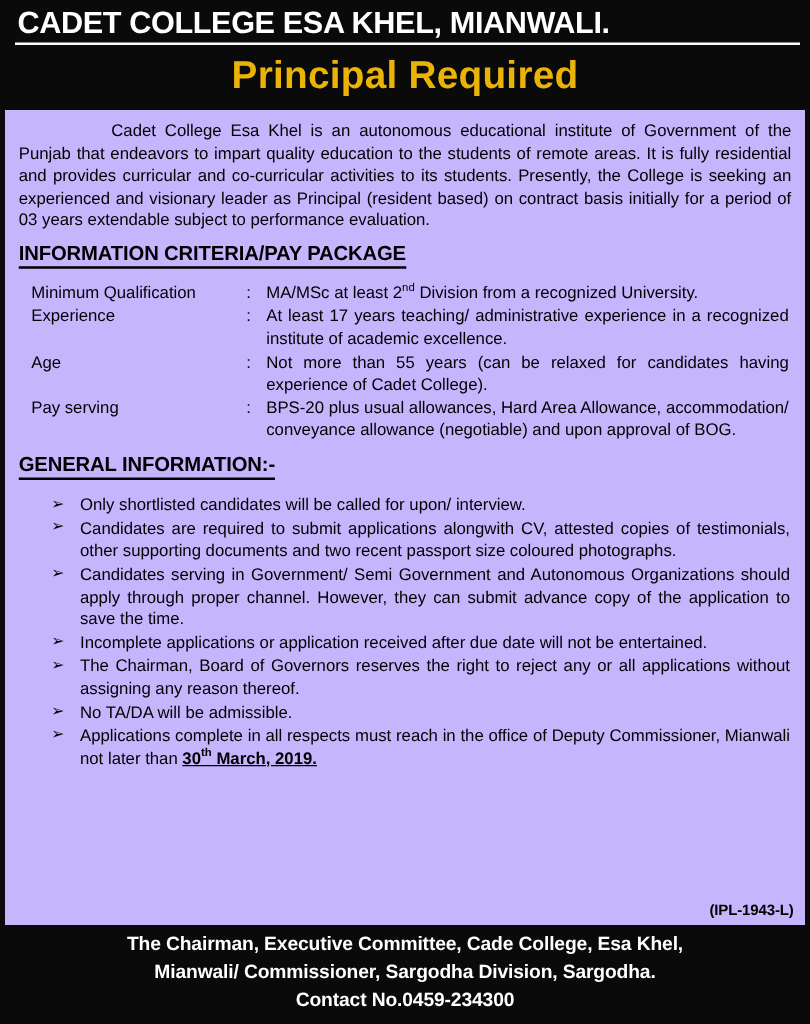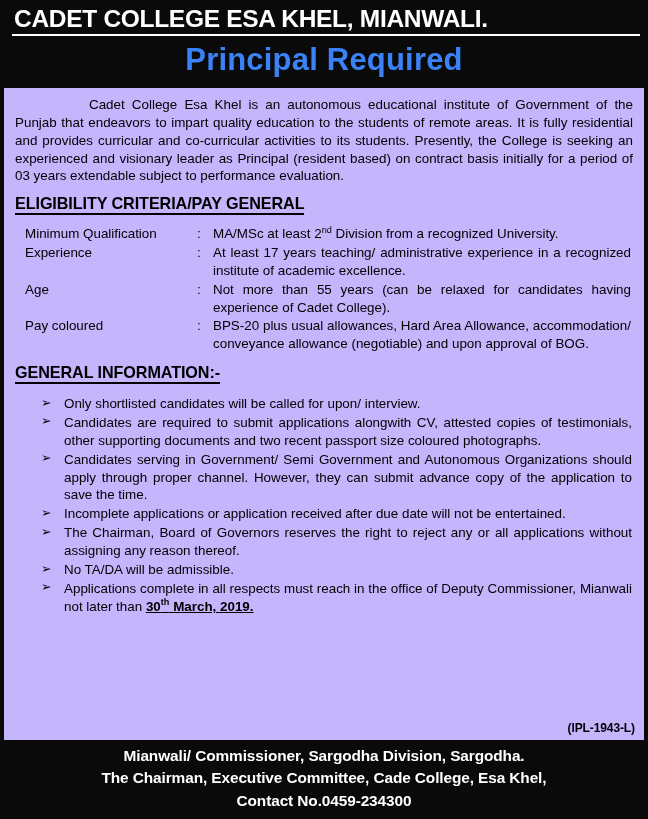--- a/index.html
+++ b/index.html
@@ -38,21 +38,21 @@
     padding: 2px 0 1px 14px;
     line-height: 1.08;
     white-space: nowrap;
   }
   .title-rule {
     height: 2px;
     background: #ffffff;
     margin: 1px 8px 0 12px;
   }
   .post-title {
-    color: #3b82f6;
+    color: #eab308;
     font-weight: bold;
     font-size: 31px;
     text-align: center;
     line-height: 1.15;
     padding: 6px 0 4px 0;
     letter-spacing: 0.2px;
   }
 
   
   .panel {
@@ -159,42 +159,42 @@
     <div class="org-title">CADET COLLEGE ESA KHEL, MIANWALI.</div>
     <div class="title-rule"></div>
     <div class="post-title">Principal Required</div>
   </div>
 
   <div class="panel">
 
     <div class="intro">Cadet College Esa Khel is an autonomous educational institute of Government of the Punjab that endeavors to impart quality education to the students of remote areas. It is fully residential and provides curricular and co-curricular activities to its students. Presently, the College is seeking an experienced and visionary leader as Principal (resident based) on contract basis initially for a period of 03 years extendable subject to performance evaluation.</div>
 
     <div class="heading-wrap">
-      <span class="section-heading">ELIGIBILITY CRITERIA/PAY GENERAL</span>
+      <span class="section-heading">INFORMATION CRITERIA/PAY PACKAGE</span>
     </div>
 
     <table class="criteria">
       <tbody>
         <tr class="c-row">
           <td class="c-label">Minimum Qualification</td>
           <td class="c-colon">:</td>
           <td class="c-value"><span>MA/MSc at least 2</span><sup>nd</sup><span> Division from a recognized University.</span></td>
         </tr>
         <tr class="c-row">
           <td class="c-label">Experience</td>
           <td class="c-colon">:</td>
           <td class="c-value">At least 17 years teaching/ administrative experience in a recognized institute of academic excellence.</td>
         </tr>
         <tr class="c-row">
           <td class="c-label">Age</td>
           <td class="c-colon">:</td>
           <td class="c-value">Not more than 55 years (can be relaxed for candidates having experience of Cadet College).</td>
         </tr>
         <tr class="c-row">
-          <td class="c-label">Pay coloured</td>
+          <td class="c-label">Pay serving</td>
           <td class="c-colon">:</td>
           <td class="c-value">BPS-20 plus usual allowances, Hard Area Allowance, accommodation/ conveyance allowance (negotiable) and upon approval of BOG.</td>
         </tr>
       </tbody>
     </table>
 
     <div class="heading-wrap">
       <span class="section-heading">GENERAL INFORMATION:-</span>
     </div>
 
@@ -227,18 +227,18 @@
         <span class="gi-marker">➢</span>
         <span>Applications complete in all respects must reach in the office of Deputy Commissioner, Mianwali not later than </span><span class="bold-ul"><span>30</span><sup>th</sup><span> March, 2019.</span></span>
       </li>
     </ul>
 
     <div class="ipl">(IPL-1943-L)</div>
 
   </div>
 
   <div class="footer">
+    <div class="footer-line">The Chairman, Executive Committee, Cade College, Esa Khel,</div>
     <div class="footer-line">Mianwali/ Commissioner, Sargodha Division, Sargodha.</div>
-    <div class="footer-line">The Chairman, Executive Committee, Cade College, Esa Khel,</div>
     <div class="footer-line">Contact No.0459-234300</div>
   </div>
 
 </div>
 
 </body></html>

